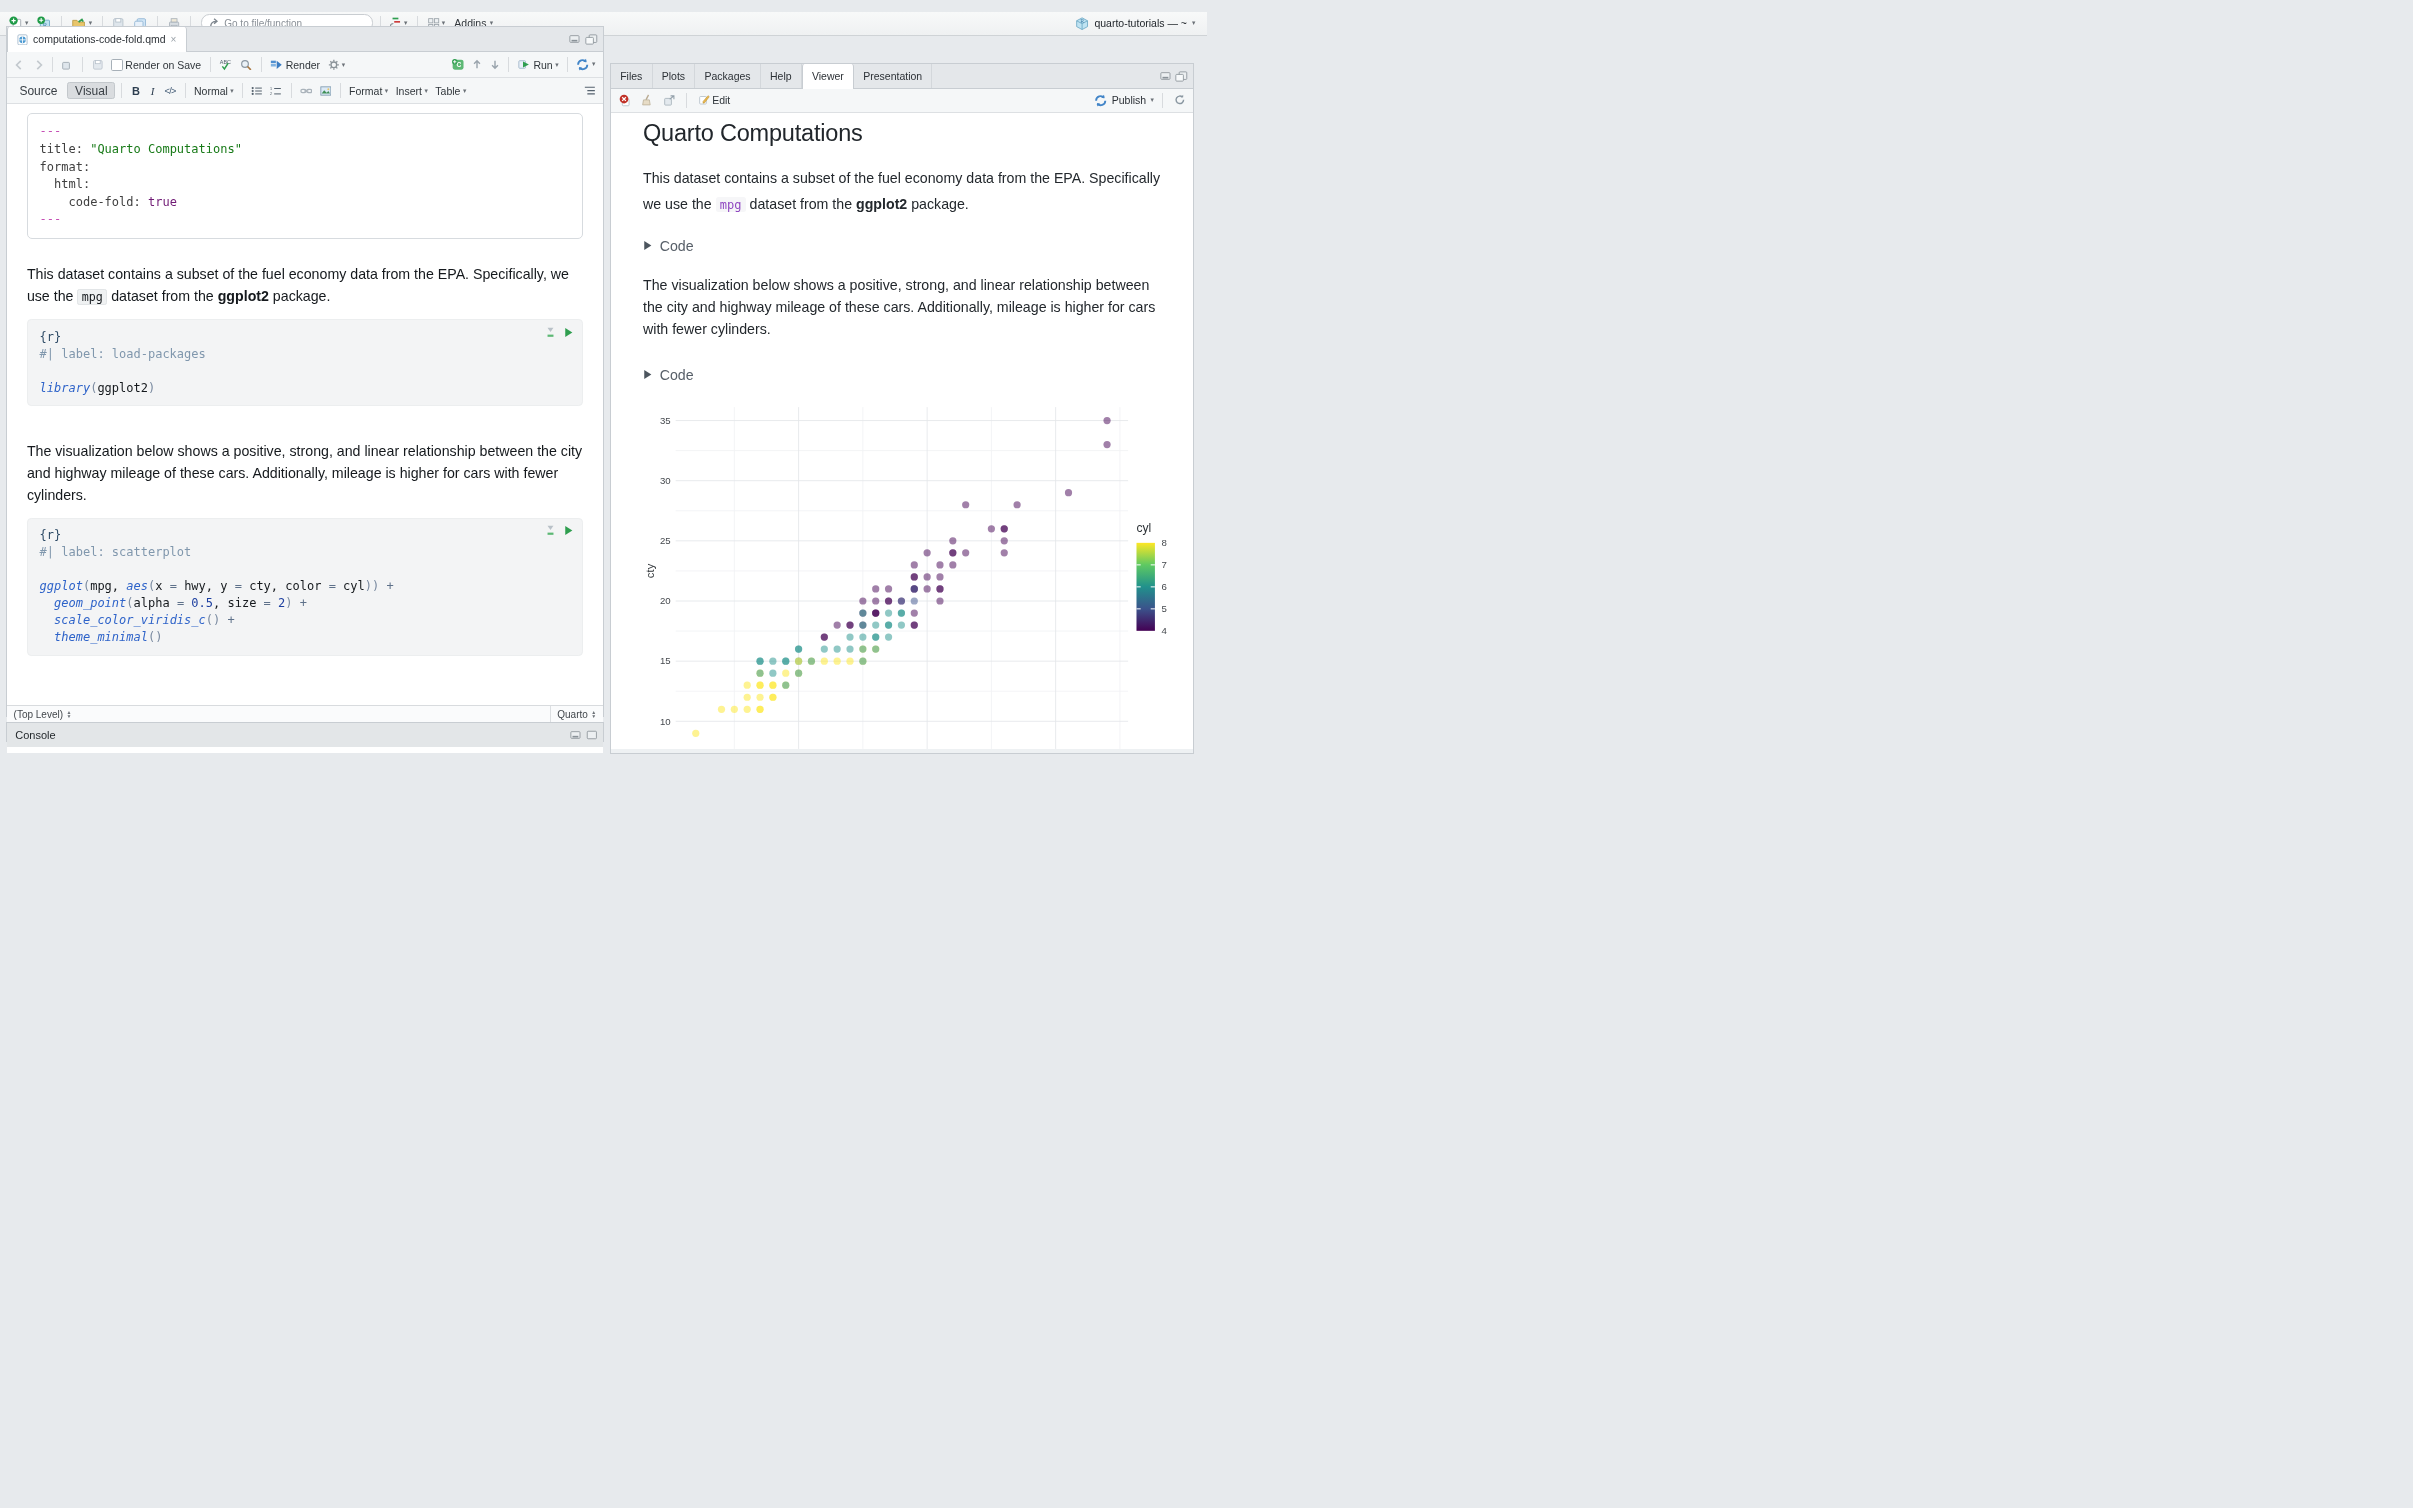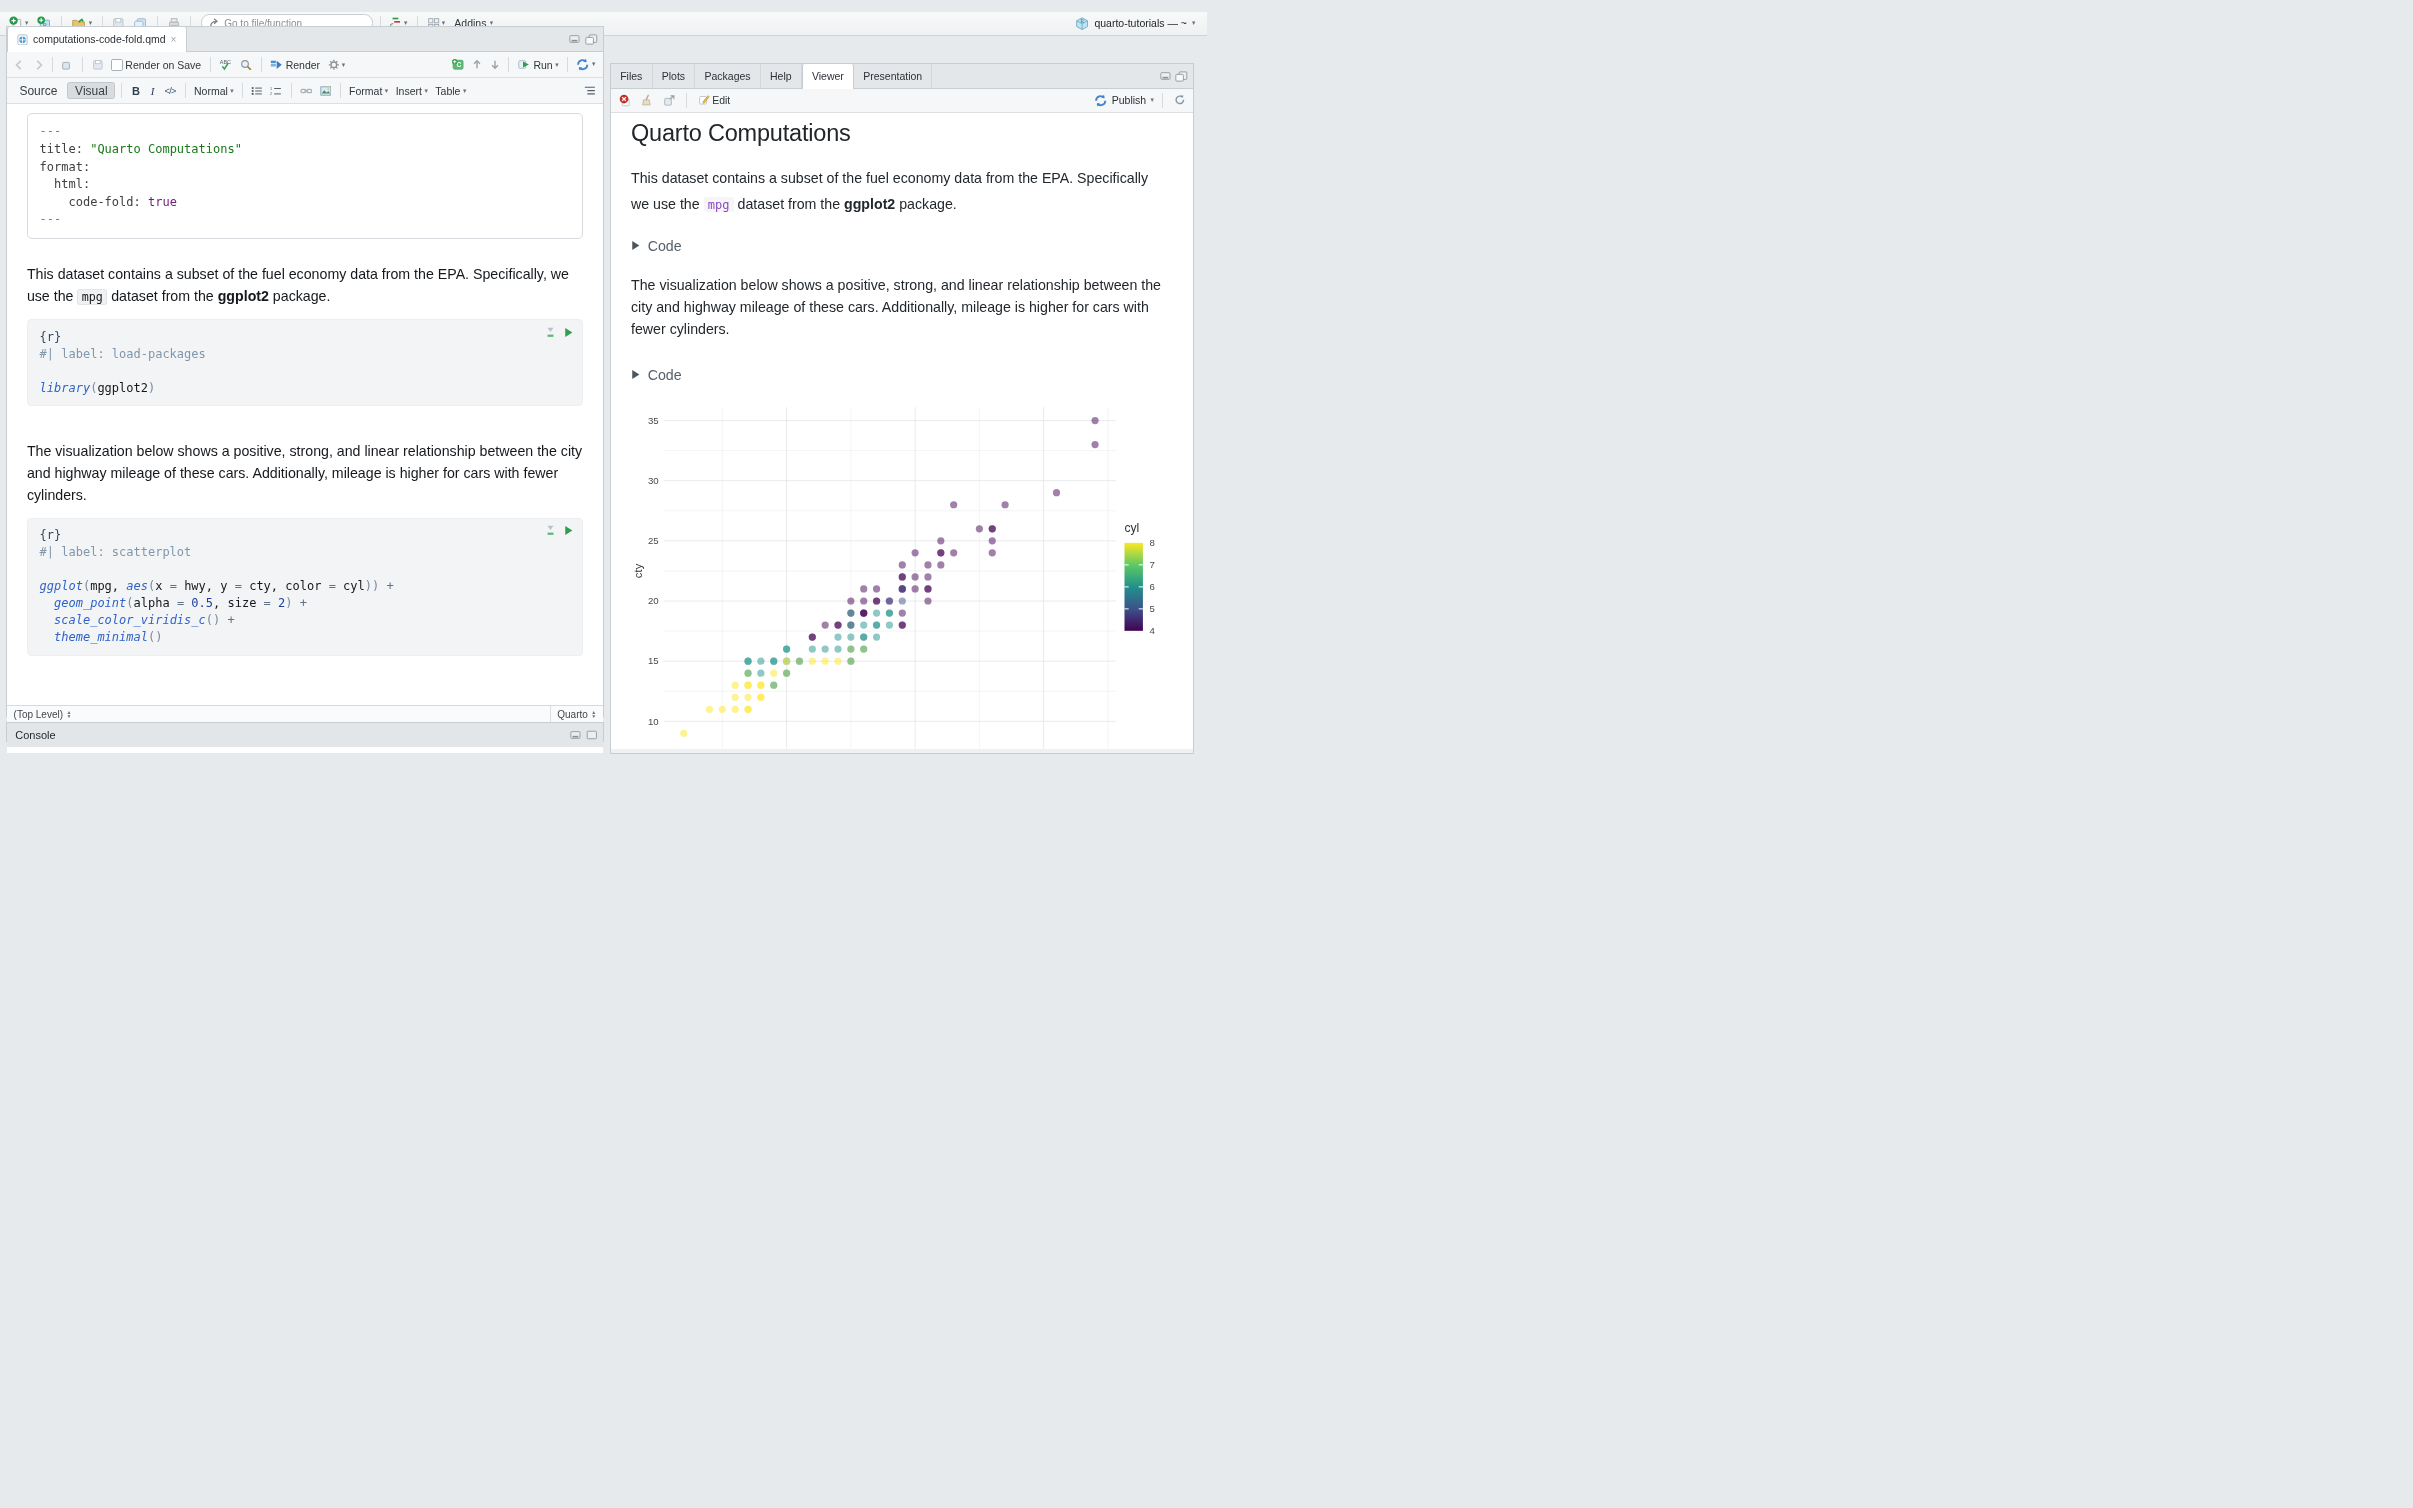--- a/index.html
+++ b/index.html
@@ -58,21 +58,21 @@
   .statusbar .right{padding:0 6.7px;display:flex;align-items:center;gap:3.4px;border-left:0.8px solid #dcdfe2;height:100%;}
   .updown{display:inline-flex;flex-direction:column;font-size:5px;line-height:4.2px;color:#6b7artefakt177;color:#6b7177;}
 
   .console-header{height:23.5px;background:#e3e6e8;display:flex;align-items:center;padding:0 8.4px;font-size:11px;color:#1f2428;position:relative;}
   .console-body{height:6.7px;background:#fff;}
 
   
   .viewer-toolbar{height:22.6px;background:#f5f7f8;border-bottom:0.8px solid #dde0e3;display:flex;align-items:center;padding:0 5px;gap:5px;}
   .viewer-toolbar .lbl{font-size:10.5px;color:#30363b;}
   .publish{margin-left:auto;display:flex;align-items:center;gap:4.2px;font-size:10.5px;color:#2b3warn036;color:#2b3036;}
-  .viewer-content{background:#fff;height:636px;overflow:hidden;padding:5px 28px 0 20px;box-sizing:border-box;color:#23282d;}
+  .viewer-content{background:#fff;height:636px;overflow:hidden;padding:5px 28px 0 32px;box-sizing:border-box;color:#23282d;}
   .viewer-content h1{font-size:23.5px;line-height:30px;font-weight:500;color:#21262b;margin:0;letter-spacing:-0.2px;}
   .viewer-content p{font-size:14.2px;line-height:26px;margin:17px 0 0 0;}
   .vw-p2{line-height:22px !important;}
   .inline-code-vw{font-family:"DejaVu Sans Mono",monospace;font-size:12px;color:#9049c1;background:#f6f6f8;border-radius:2.5px;padding:0.8px 4.2px;}
   .code-toggle{display:flex;align-items:center;gap:7.5px;margin-top:17px;font-size:14.2px;color:#575f68;height:22px;}
   .code-toggle.second{margin-top:24px;}
   .chart-wrap{position:relative;margin-top:6.7px;height:357px;}
 
   svg{display:block;}
 </style>

